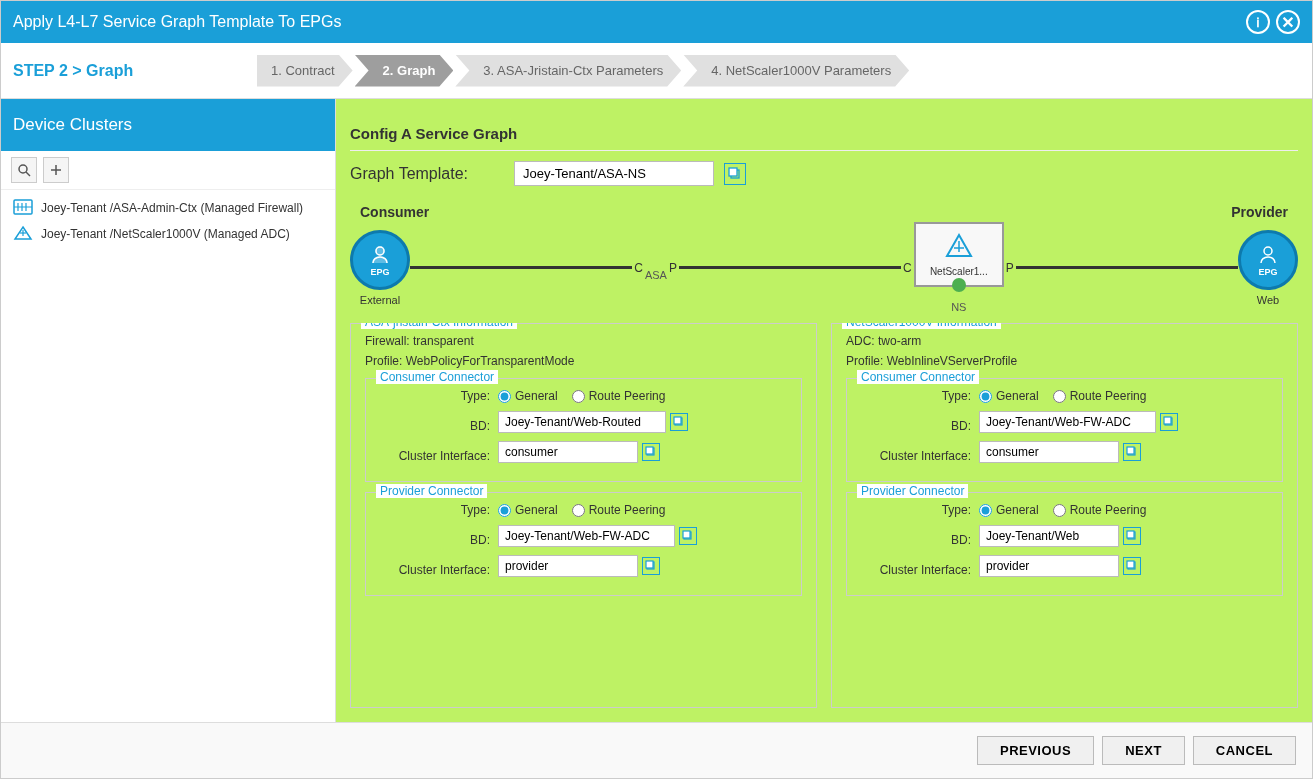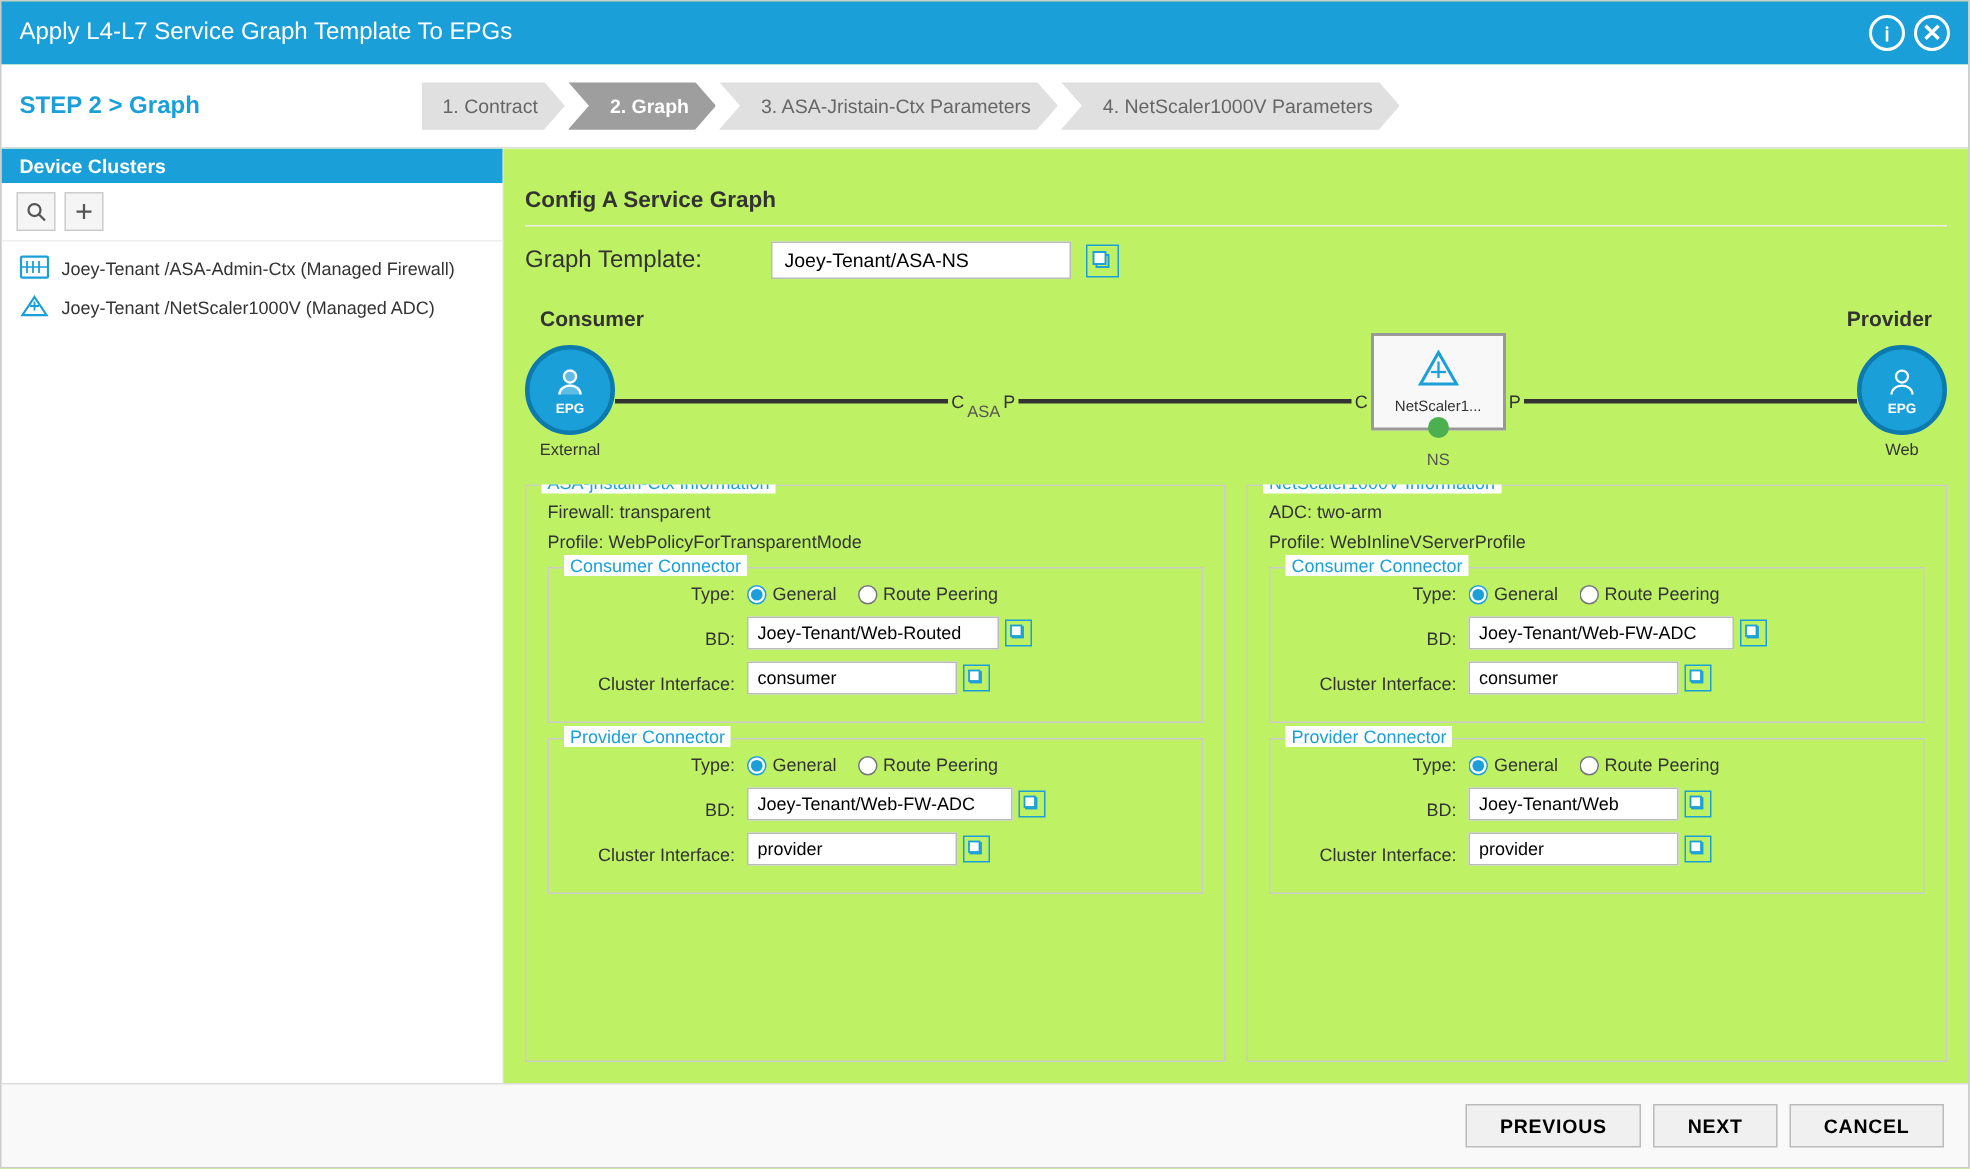--- a/index.html
+++ b/index.html
@@ -68,21 +68,21 @@
       font-size: 16px;
       color: #1a9fd8;
       font-weight: bold;
       min-width: 160px;
     }
 
     .wizard-steps {
       display: flex;
       align-items: flex-start;
       gap: 0;
-      margin-left: 108px;
+      margin-left: 84px;
     }
 
     .wizard-step {
       display: flex;
       align-items: center;
       height: 32px;
       padding: 0 18px 0 28px;
       font-size: 13px;
       background: #e0e0e0;
       color: #666;
@@ -113,23 +113,23 @@
       border-right: 1px solid #ddd;
       background: #fff;
       flex-shrink: 0;
       display: flex;
       flex-direction: column;
     }
 
     .sidebar-header {
       background: #1a9fd8;
       color: white;
-      padding: 4px 12px;
-      font-size: 13px;
-      font-weight: bold;
+      padding: 16px 12px;
+      font-size: 17px;
+      font-weight: normal;
     }
 
     .sidebar-toolbar {
       display: flex;
       gap: 6px;
       padding: 6px 10px;
       border-bottom: 1px solid #eee;
     }
 
     .sidebar-tool-btn {

